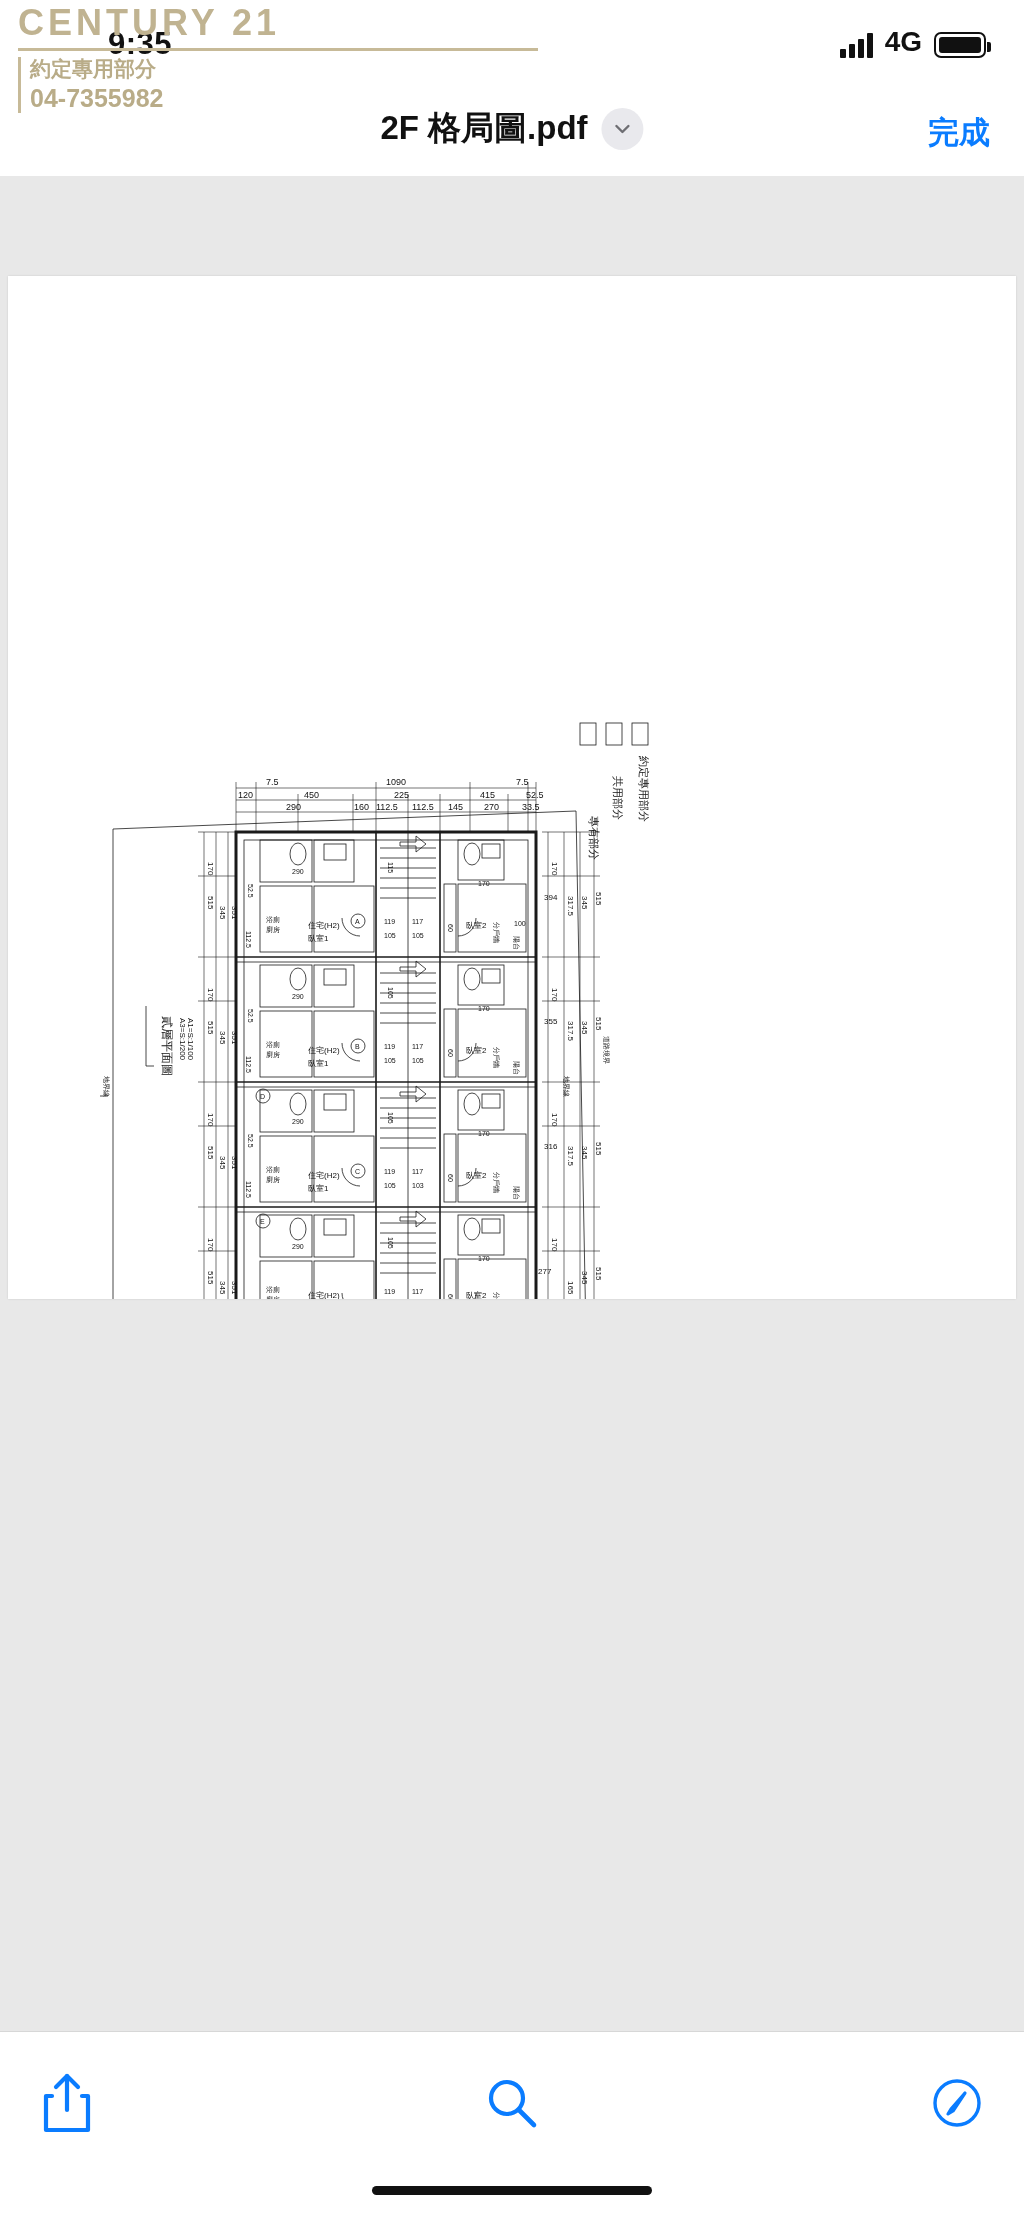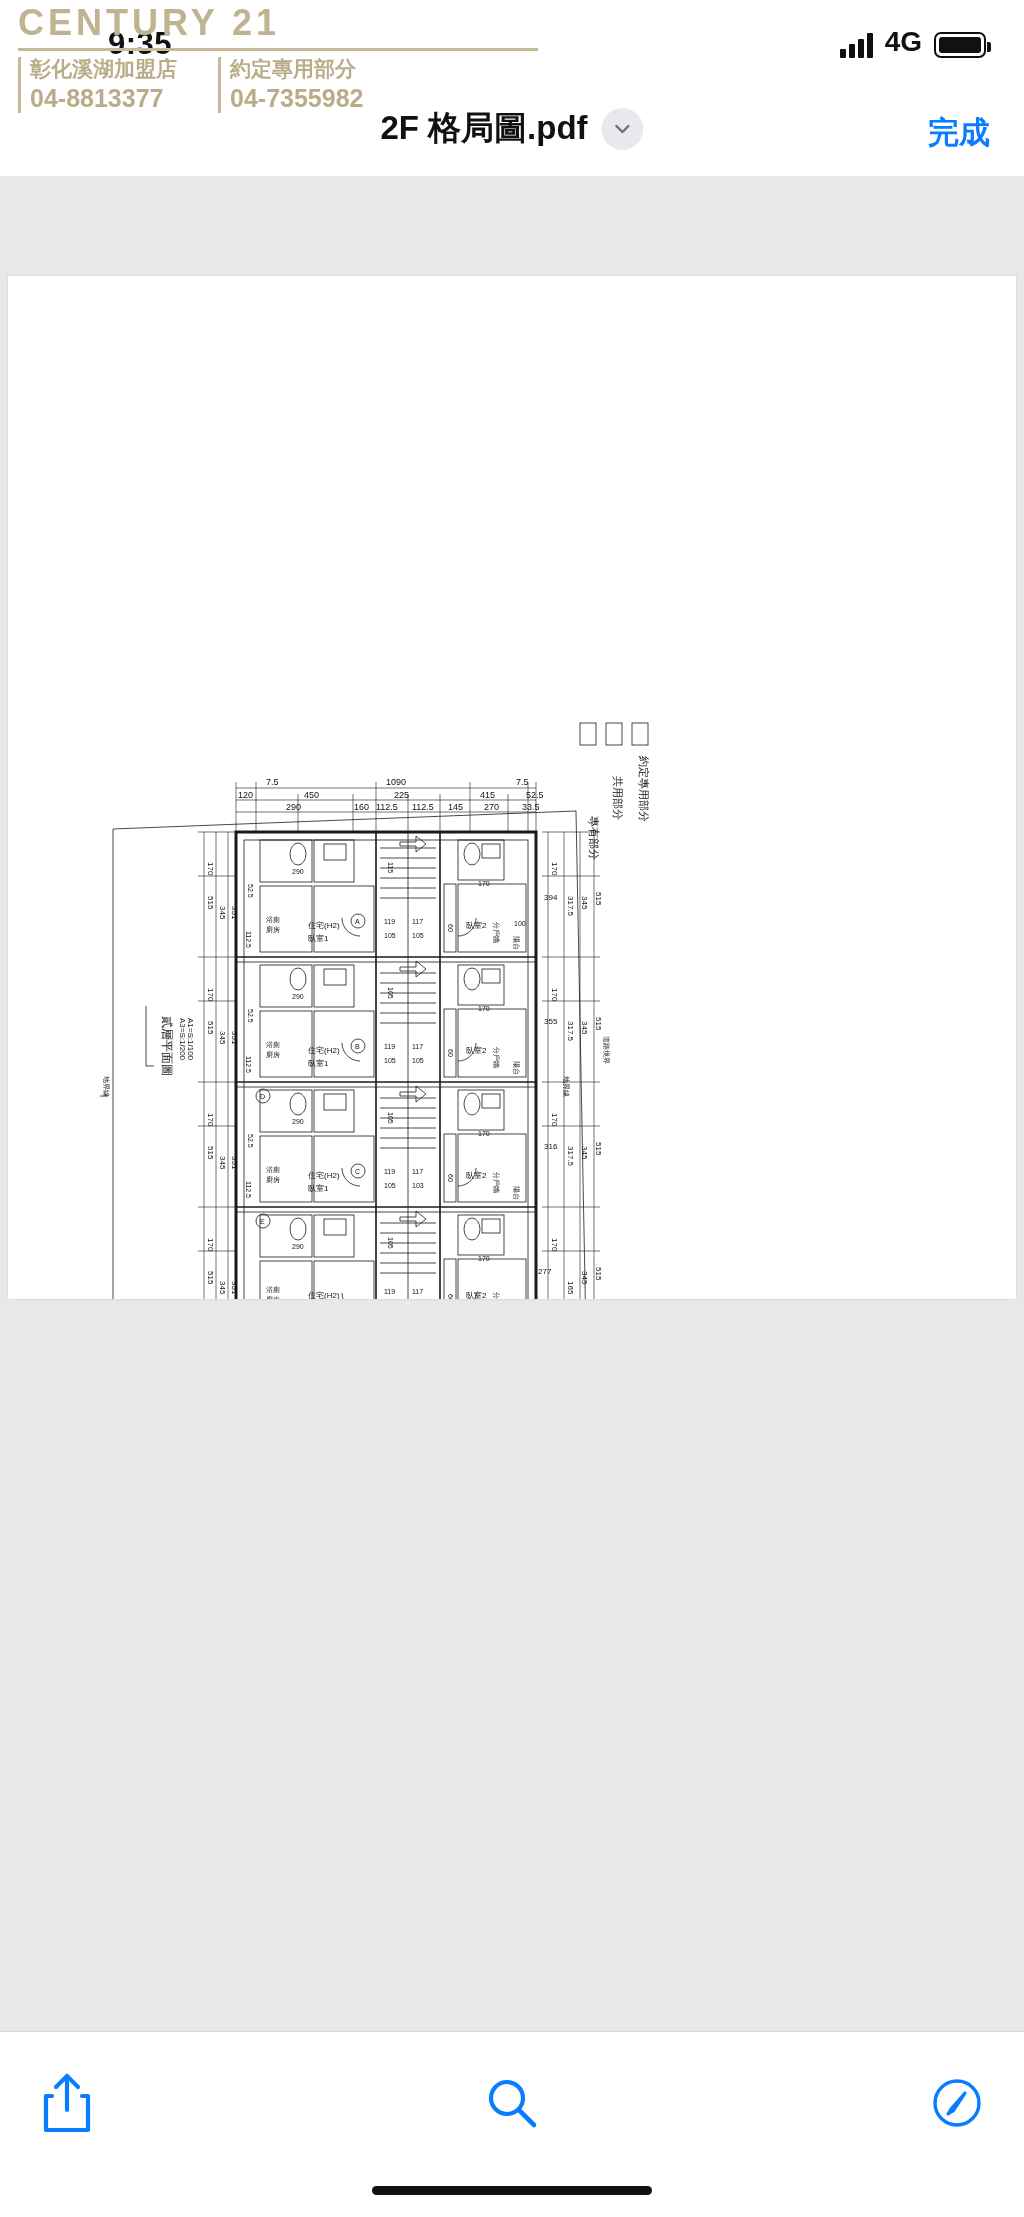--- a/index.html
+++ b/index.html
@@ -620,24 +620,20 @@
 
       </svg>
     </div>
   </div>
 
   <div class="watermark">
     <div class="wm-title">CENTURY 21</div>
     <div class="wm-rule"></div>
     <div class="wm-branches">
       <div class="wm-branch">
-        <div class="wm-branch-name">彰化溪湖加盟店</div>
-        <div class="wm-branch-phone">04-8813377</div>
-      </div>
-      <div class="wm-branch">
         <div class="wm-branch-name">約定專用部分</div>
         <div class="wm-branch-phone">04-7355982</div>
       </div>
     </div>
   </div>
 
   <div class="statusbar">
     <div class="status-time">9:35</div>
     <div class="status-right">
       <div class="signal">

